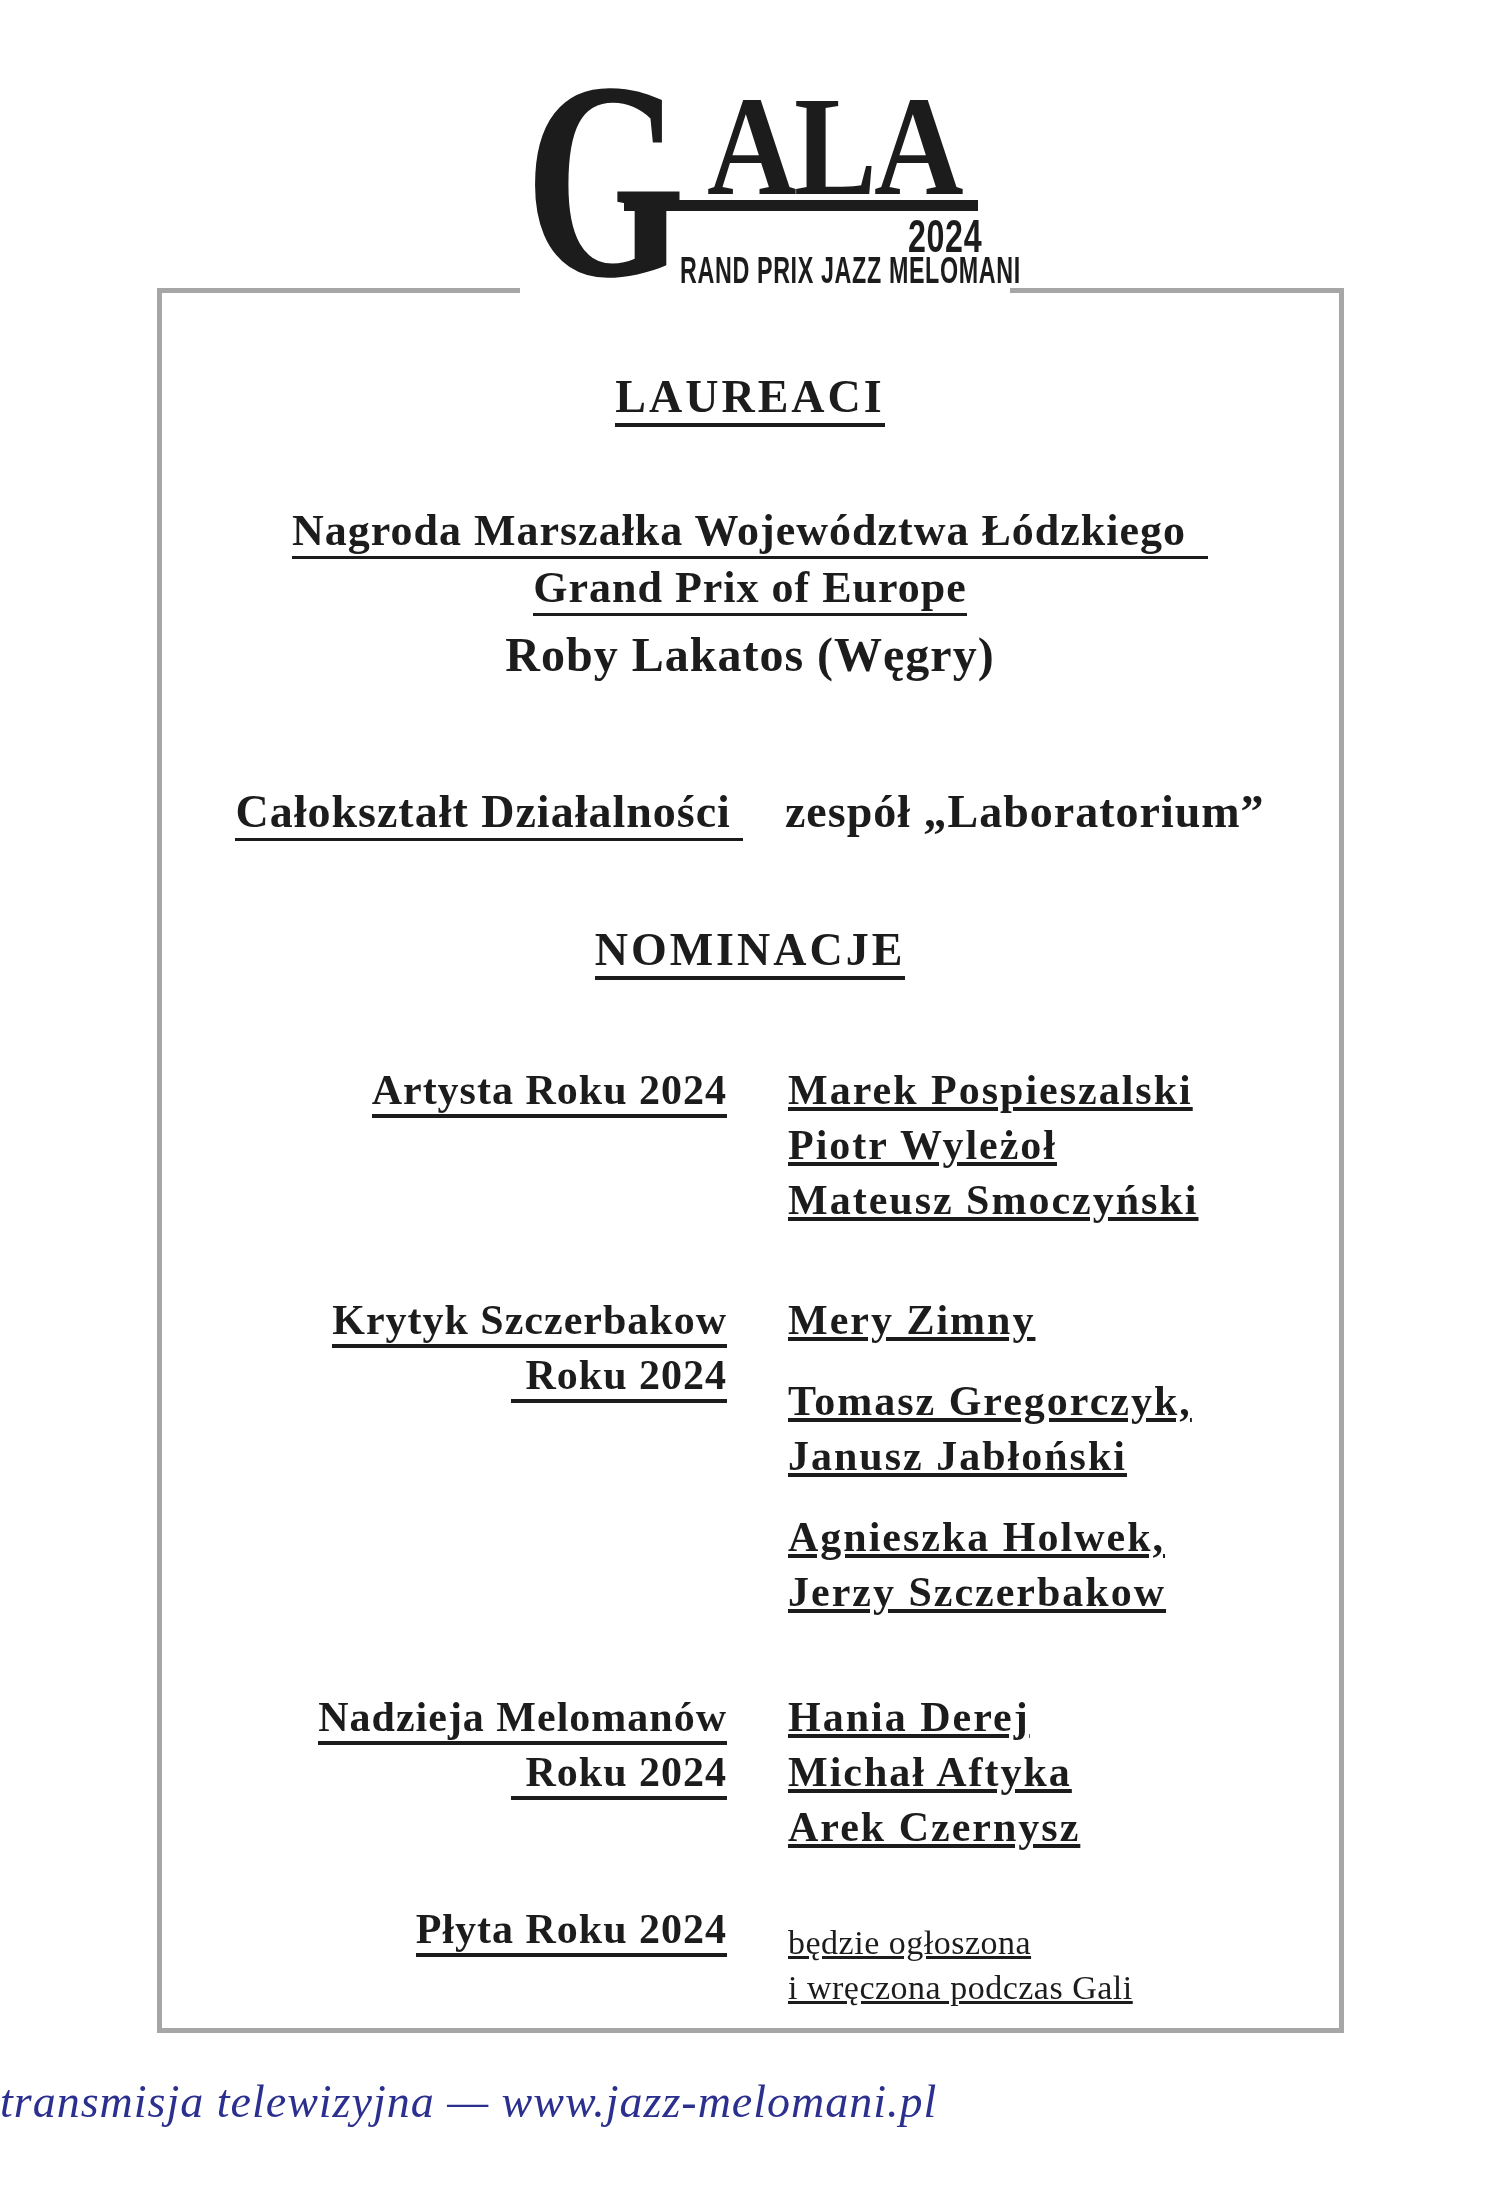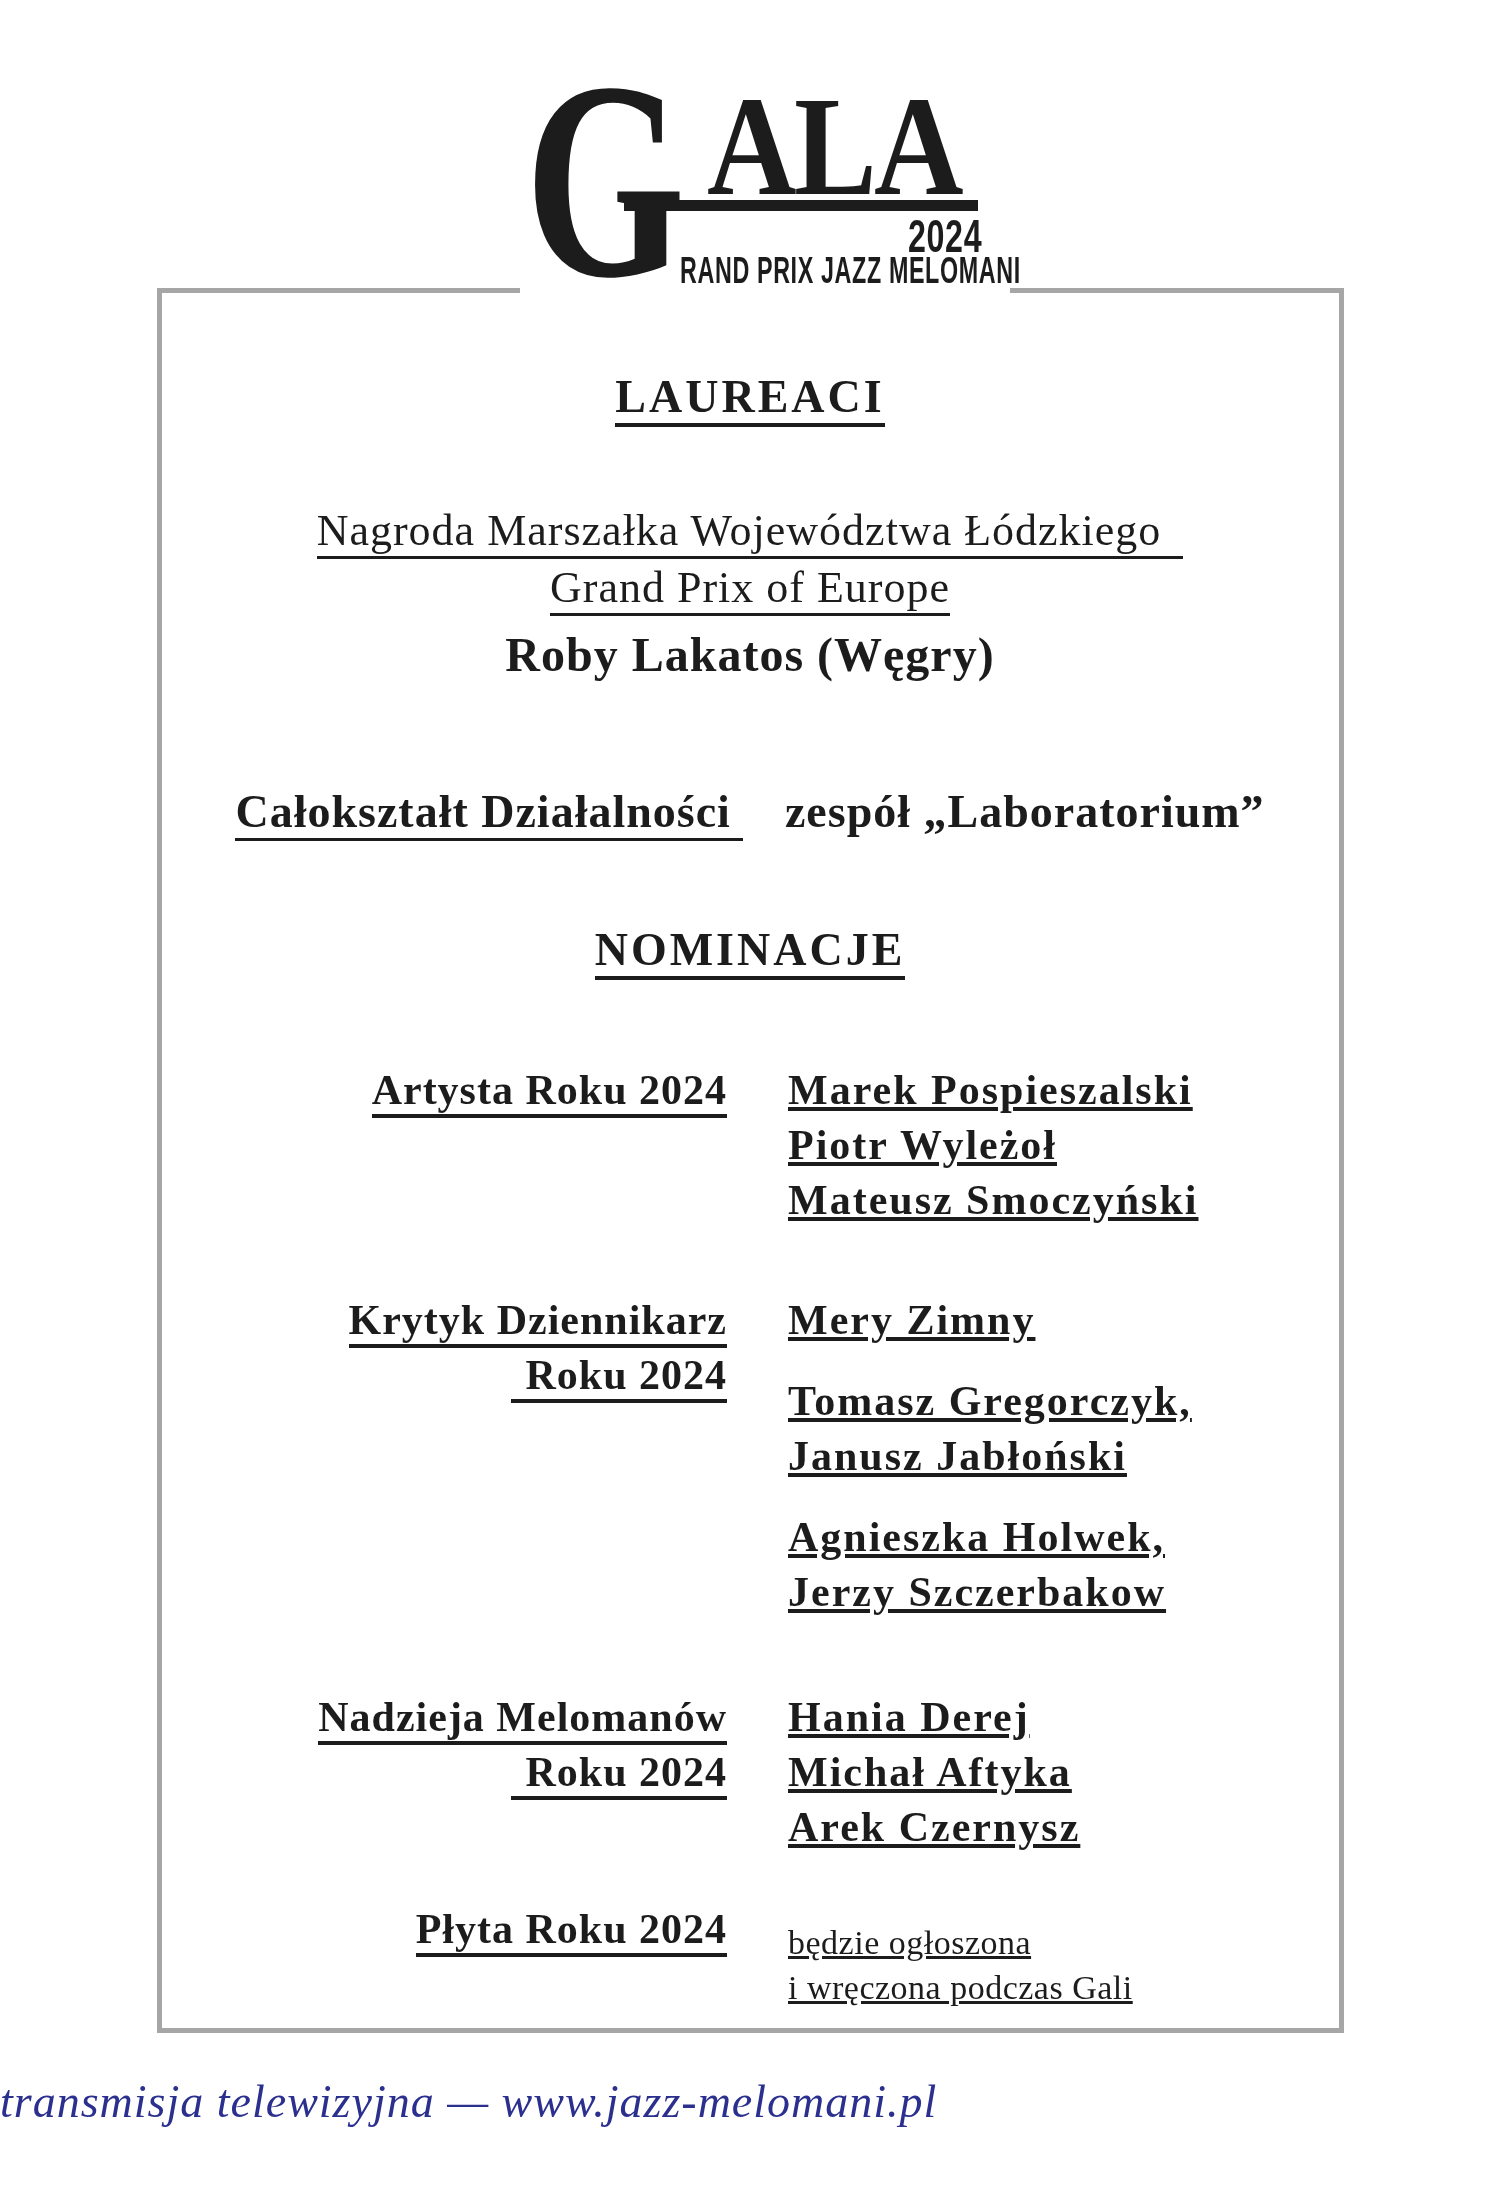--- a/index.html
+++ b/index.html
@@ -29,21 +29,21 @@
     transform:scaleX(0.63);transform-origin:left top;white-space:nowrap;
   }
   
   .frame{
     position:absolute;left:157px;top:288px;width:1187px;height:1745px;
     border:5px solid #a6a6a6;box-sizing:border-box;z-index:1;
   }
   
   .cline{position:absolute;left:0;right:0;text-align:center;white-space:nowrap;z-index:3;}
   .h1{font-weight:700;font-size:46px;line-height:64px;letter-spacing:3px;}
-  .h2{font-weight:400;font-size:44px;line-height:57px;letter-spacing:1px;}
+  .h2{font-weight:700;font-size:44px;line-height:57px;letter-spacing:1px;}
   .winner{font-weight:700;font-size:48px;line-height:60px;letter-spacing:1px;}
   .award2{font-weight:700;font-size:46px;line-height:60px;letter-spacing:1px;}
   .u{border-bottom:4px solid #1c1c1c;padding-bottom:1px;}
   .u3{border-bottom:3px solid #1c1c1c;padding-bottom:1px;}
   .ext-r{padding-right:22px;}
   .ext-r2{padding-right:12px;}
   .ext-l{padding-left:14px;}
   .gap-mid{display:inline-block;width:42px;}
   
   .row{
@@ -99,21 +99,21 @@
     <div class="group">
       <div>Marek Pospieszalski</div>
       <div>Piotr Wyleżoł</div>
       <div>Mateusz Smoczyński</div>
     </div>
   </div>
 </div>
 
 <div class="row" style="top:1293px">
   <div class="cat">
-    <div><span class="u">Krytyk Dziennikarz</span></div>
+    <div><span class="u">Krytyk Szczerbakow</span></div>
     <div><span class="u ext-l">Roku 2024</span></div>
   </div>
   <div class="names">
     <div class="group">
       <div>Mery Zimny</div>
     </div>
     <div class="group">
       <div>Tomasz Gregorczyk,</div>
       <div>Janusz Jabłoński</div>
     </div>

